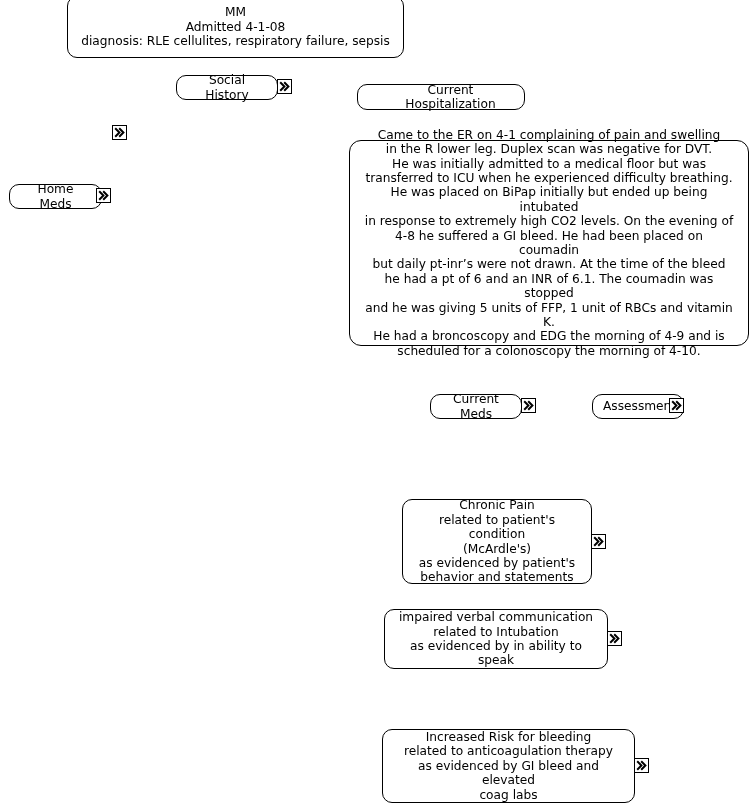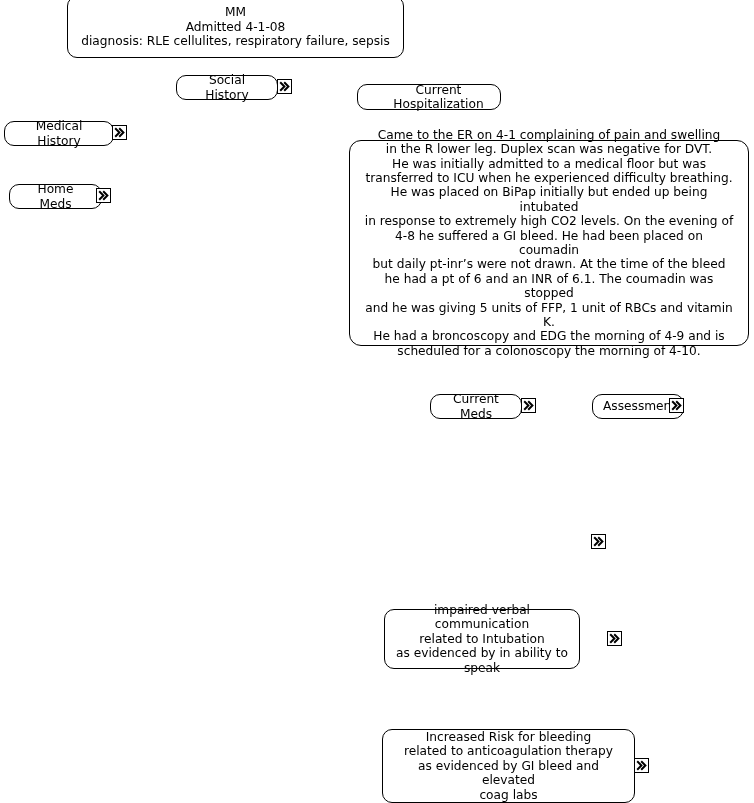--- a/index.html
+++ b/index.html
@@ -83,21 +83,21 @@
   }
   #n-medical-exp { left: 112px; top: 125px; }
 
   #n-homemeds {
     left: 9px;   top: 184px; width: 93px;  height: 25px;
     font-size: 12.2px;
   }
   #n-homemeds-exp { left: 96px; top: 188px; }
 
   #n-curhosp {
-    left: 357px; top: 84px;  width: 144px; height: 26px;
+    left: 357px; top: 84px;  width: 168px; height: 26px;
     font-size: 12.2px;
     padding-left: 29px;
   }
 
   #n-narrative {
     left: 349px; top: 140px; width: 400px; height: 206px;
     font-size: 12.2px;
     border-radius: 12px;
     padding: 6px 14px;
   }
@@ -115,21 +115,21 @@
   }
   #n-assess-exp { left: 669px; top: 398px; }
 
   #n-dx1 {
     left: 402px; top: 499px; width: 190px; height: 85px;
     font-size: 12.2px;
   }
   #n-dx1-exp { left: 591px; top: 534px; }
 
   #n-dx2 {
-    left: 384px; top: 609px; width: 196px; height: 60px;
+    left: 384px; top: 609px; width: 224px; height: 60px;
     font-size: 12.2px;
   }
   #n-dx2-exp { left: 607px; top: 631px; }
 
   #n-dx3 {
     left: 382px; top: 729px; width: 253px; height: 74px;
     font-size: 12.2px;
   }
   #n-dx3-exp { left: 634px; top: 758px; }
 </style>
@@ -147,23 +147,20 @@
   <div class="node" id="n-social">
     <span class="node-text">Social History</span>
   </div>
   <div class="expander" id="n-social-exp">
     <svg width="13" height="13" viewBox="0 0 13 13" aria-hidden="true">
       <path d="M2.2 2.2 L6.4 6.5 L2.2 10.8" fill="none" stroke="#000" stroke-width="2" stroke-linecap="butt" stroke-linejoin="miter"></path>
       <path d="M6.2 2.2 L10.4 6.5 L6.2 10.8" fill="none" stroke="#000" stroke-width="2" stroke-linecap="butt" stroke-linejoin="miter"></path>
     </svg>
   </div>
 
-  <div class="node" id="n-medical">
-    <span class="node-text">Medical History</span>
-  </div>
   <div class="expander" id="n-medical-exp">
     <svg width="13" height="13" viewBox="0 0 13 13" aria-hidden="true">
       <path d="M2.2 2.2 L6.4 6.5 L2.2 10.8" fill="none" stroke="#000" stroke-width="2"></path>
       <path d="M6.2 2.2 L10.4 6.5 L6.2 10.8" fill="none" stroke="#000" stroke-width="2"></path>
     </svg>
   </div>
 
   <div class="node" id="n-homemeds">
     <span class="node-text">Home Meds</span>
   </div>
@@ -206,20 +203,27 @@
   <div class="node" id="n-assess">
     <span class="node-text">Assessment</span>
   </div>
   <div class="expander" id="n-assess-exp">
     <svg width="13" height="13" viewBox="0 0 13 13" aria-hidden="true">
       <path d="M2.2 2.2 L6.4 6.5 L2.2 10.8" fill="none" stroke="#000" stroke-width="2"></path>
       <path d="M6.2 2.2 L10.4 6.5 L6.2 10.8" fill="none" stroke="#000" stroke-width="2"></path>
     </svg>
   </div>
 
+  <div class="node" id="n-dx1">
+    <span class="node-text">Chronic Pain
+related to patient's condition
+(McArdle's)
+as evidenced by patient's
+behavior and statements</span>
+  </div>
   <div class="expander" id="n-dx1-exp">
     <svg width="13" height="13" viewBox="0 0 13 13" aria-hidden="true">
       <path d="M2.2 2.2 L6.4 6.5 L2.2 10.8" fill="none" stroke="#000" stroke-width="2"></path>
       <path d="M6.2 2.2 L10.4 6.5 L6.2 10.8" fill="none" stroke="#000" stroke-width="2"></path>
     </svg>
   </div>
 
   <div class="node" id="n-dx2">
     <span class="node-text">impaired verbal communication
 related to Intubation

